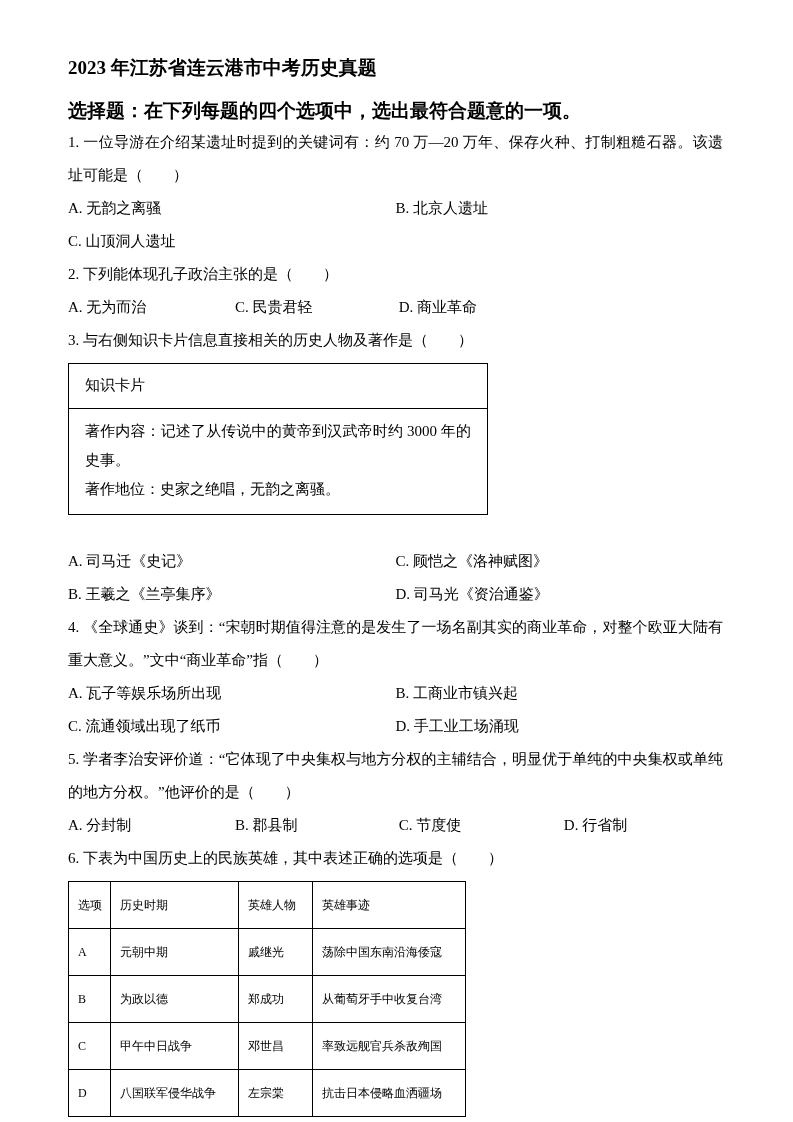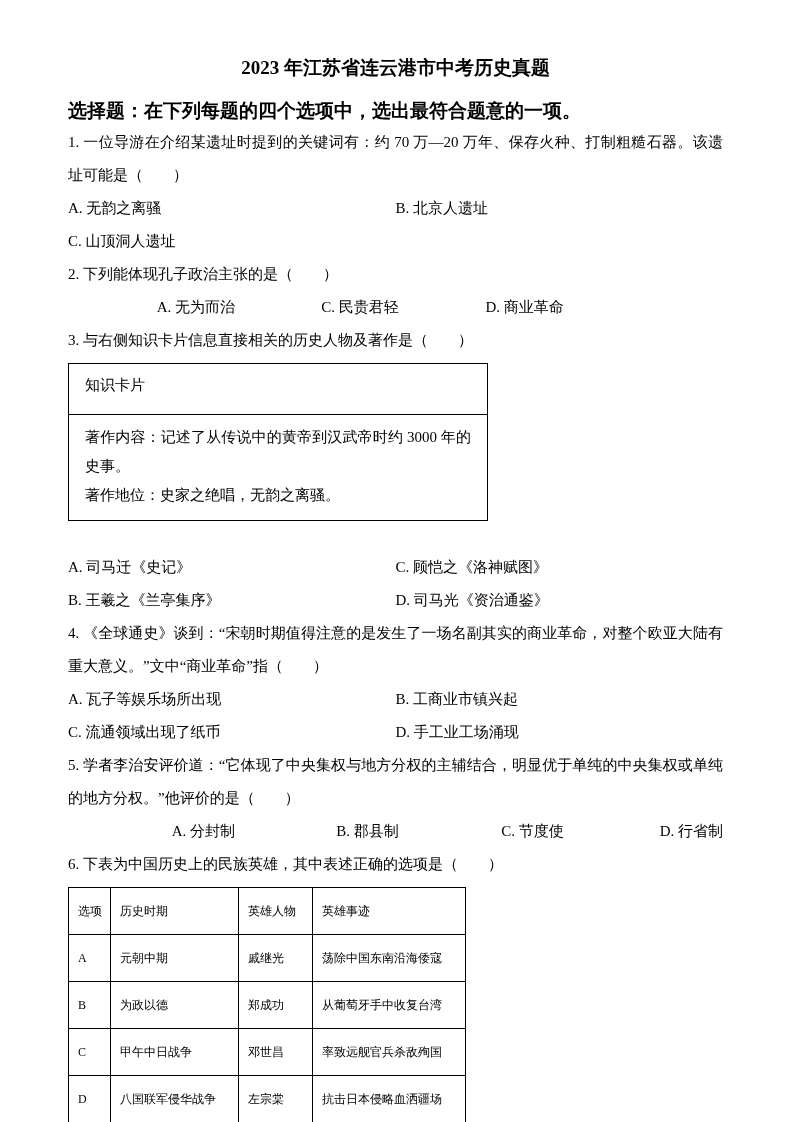--- a/index.html
+++ b/index.html
@@ -9,21 +9,21 @@
     min-height: 1122px;
     margin: 0 auto;
     color: #000000;
     font-family: "Liberation Serif", "DejaVu Serif", serif;
   }
   .page { padding: 54px 70px 40px 68px; }
 
   .title {
     font-size: 19px;
     font-weight: bold;
-    text-align: center;
+    text-align: left;
     line-height: 28px;
     margin-bottom: 14px;
   }
   .section-header {
     font-size: 19px;
     font-weight: bold;
     line-height: 30px;
   }
 
   .question { font-size: 15px; }
@@ -32,33 +32,32 @@
     text-align: justify;
   }
   .options { line-height: 33px; }
   .options.grid-2 {
     display: grid;
     grid-template-columns: 50% 50%;
   }
   .options.grid-4 {
     display: grid;
     grid-template-columns: 25.5% 25% 25.2% 24.3%;
-    text-align: right;
   }
 
   
   .card {
     width: 420px;
     border: 1px solid #000;
     margin: 6px 0 30px 0;
     font-size: 15px;
   }
   .card-header {
     border-bottom: 1px solid #000;
-    padding: 11px 16px 19px 16px;
+    padding: 11px 16px 13px 16px;
     line-height: 20px;
   }
   .card-body { padding: 8px 16px 10px 16px; }
   .card-body p { line-height: 29px; text-align: justify; }
 
   
   table.hero-table {
     border-collapse: collapse;
     margin-top: 6px;
     font-size: 12px;

